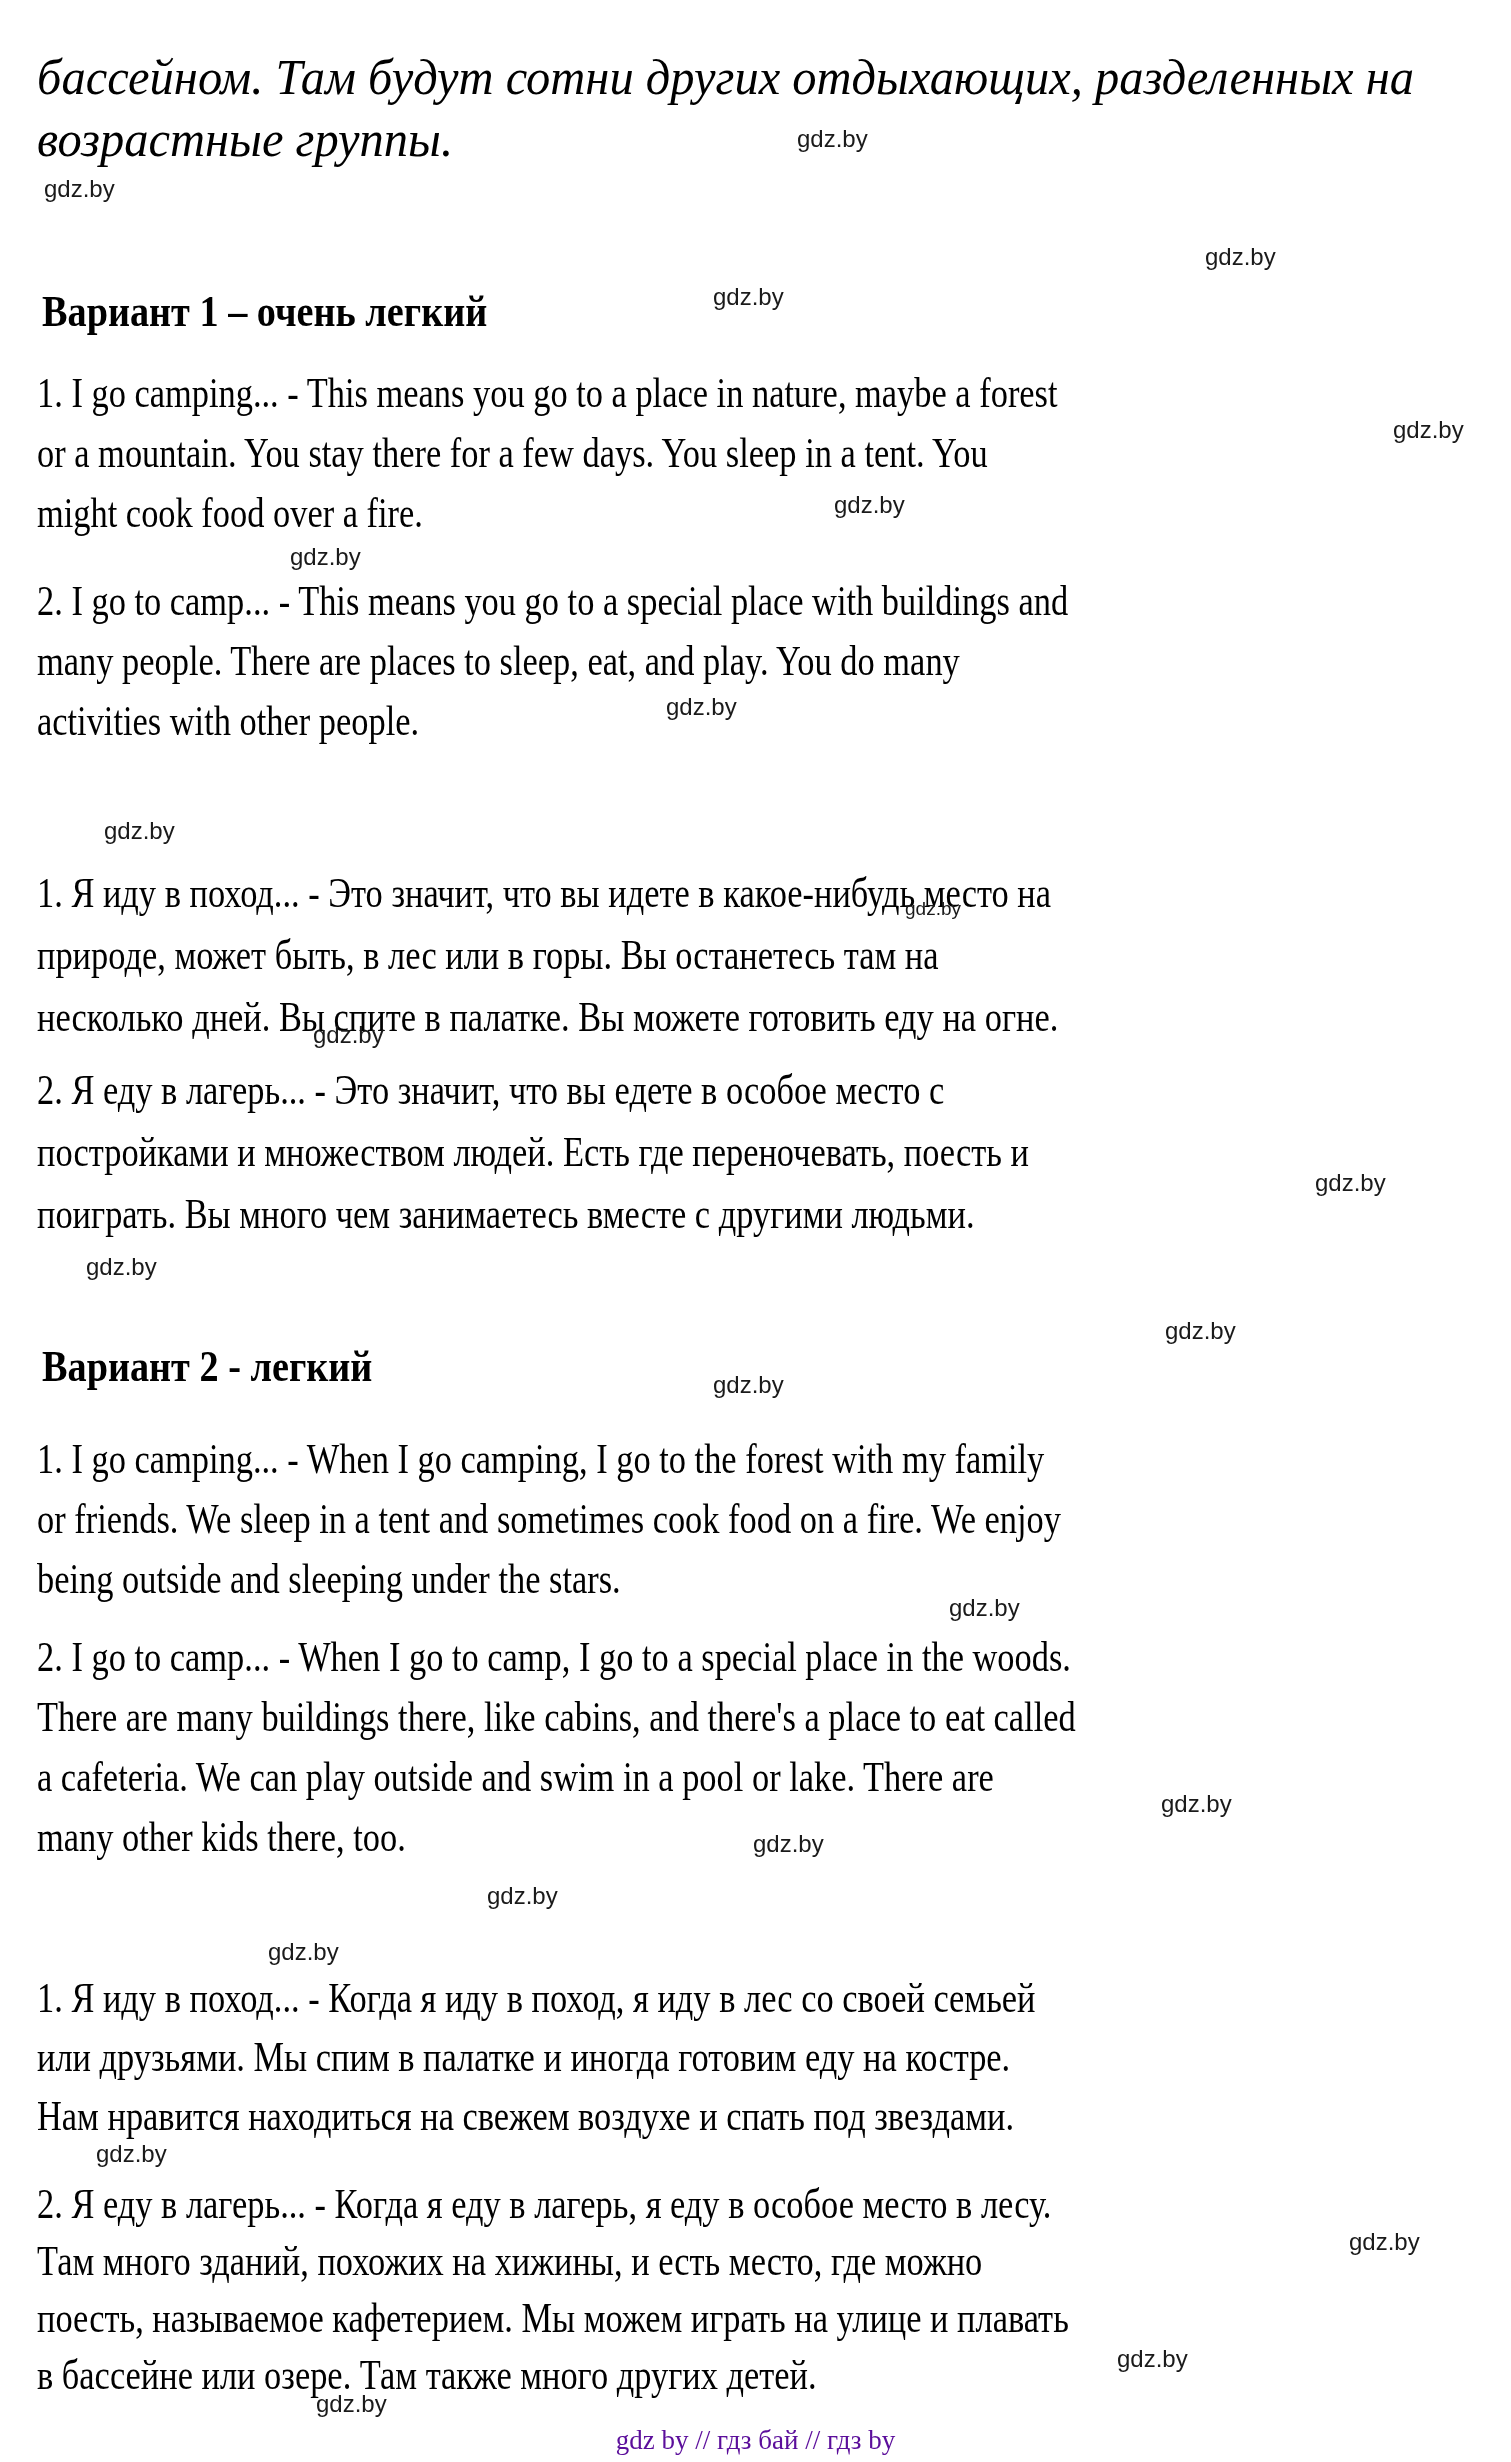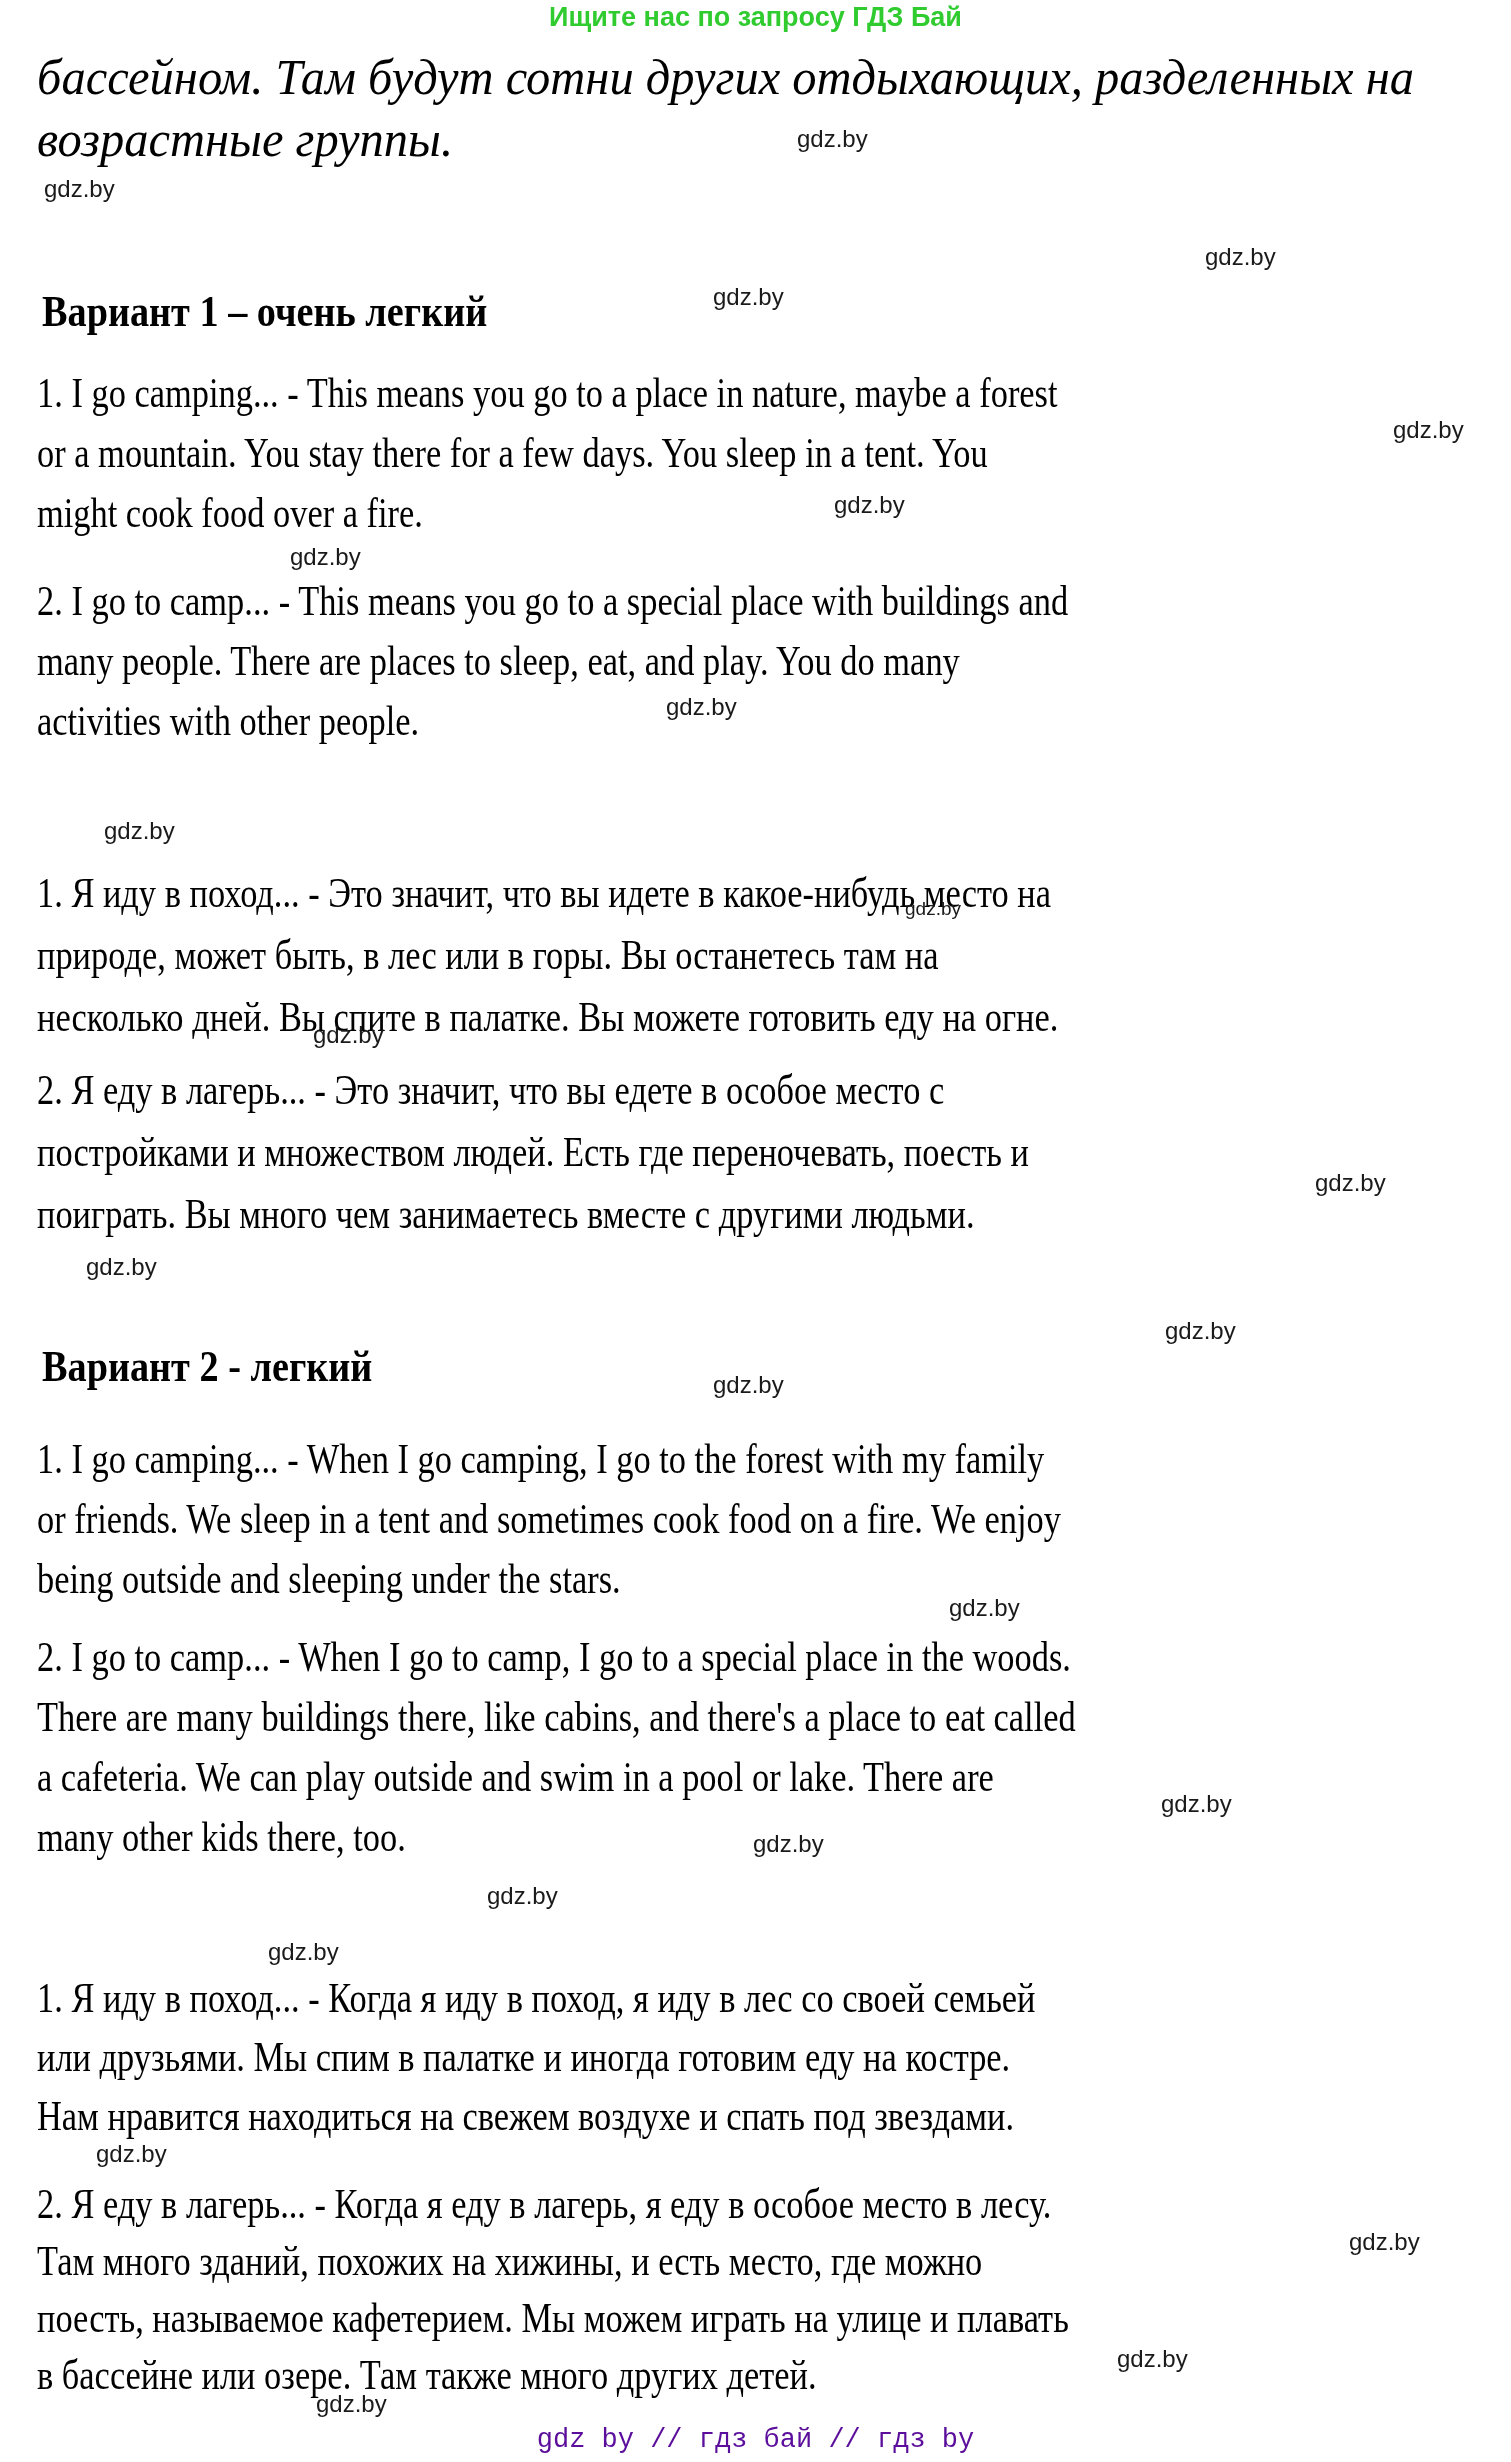--- a/index.html
+++ b/index.html
@@ -65,32 +65,31 @@
     color: #1a1a1a;
     white-space: nowrap;
   }
   .wm-sm { font-size: 19px; }
   .footer {
     position: absolute;
     top: 2425px;
     left: 0;
     width: 100%;
     text-align: center;
-    font-family: Liberation Mono, monospace;
+    font-family: Liberation Serif, serif;
     font-size: 27px;
     color: #5b0e9b;
     white-space: nowrap;
   }
 </style>
 </head>
 <body>
 
 <div class="page">
 
-  <div class="promo">Ищите нас по запросу ГДЗ Бай</div>
 
   <div class="intro">
       <div class="tline">бассейном. Там будут сотни других отдыхающих, разделенных на</div>
       <div class="tline">возрастные группы.</div>
     </div>
 
   <div class="heading" style="top:285px;">Вариант 1 – очень легкий</div>
 
   <div class="para" style="top:363px;">
       <div class="tline">1. I go camping... - This means you go to a place in nature, maybe a forest</div>

